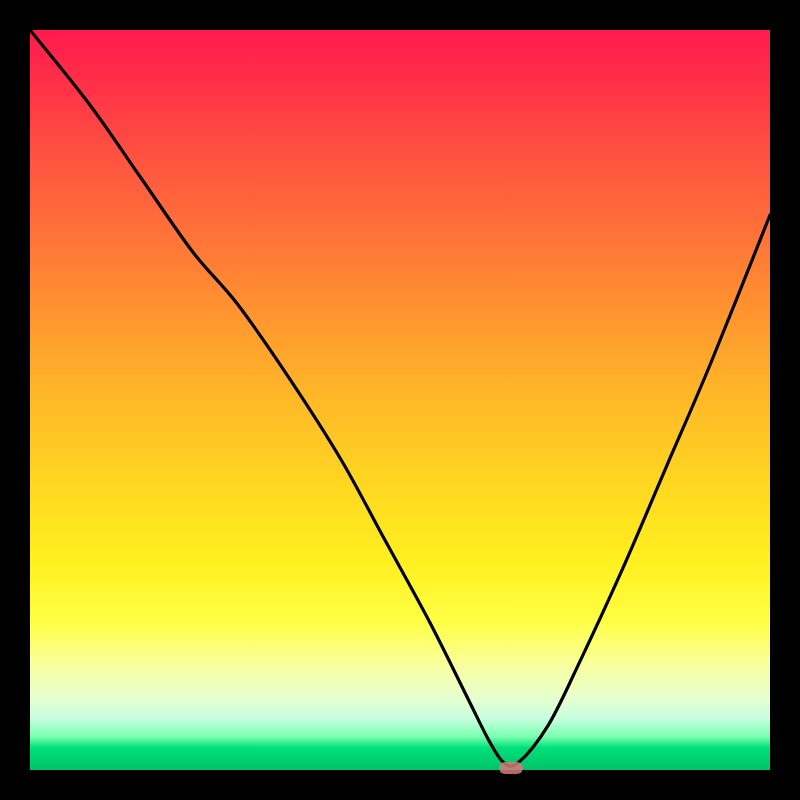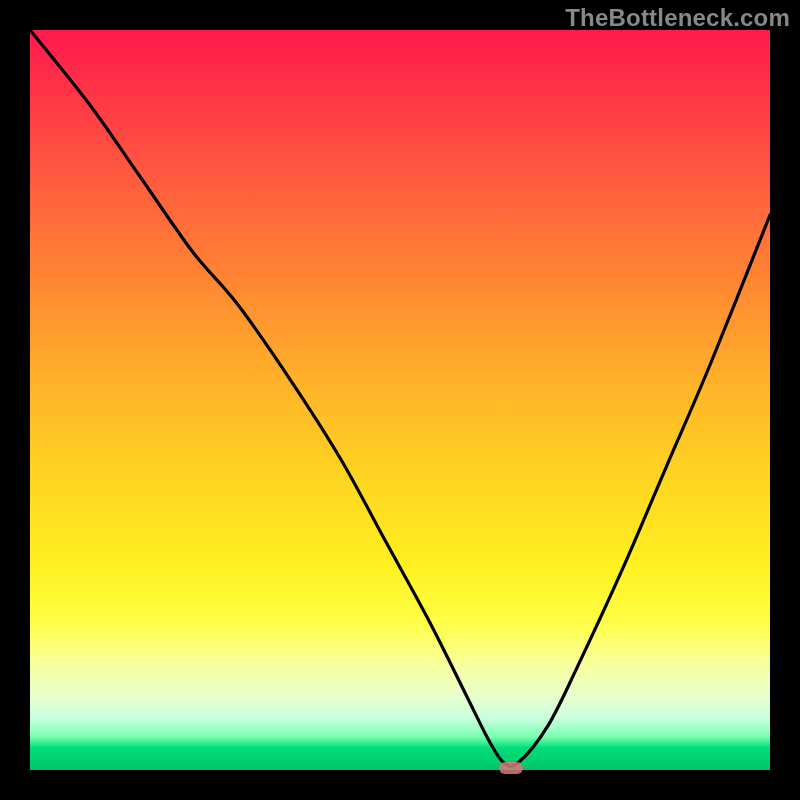--- a/index.html
+++ b/index.html
@@ -66,21 +66,20 @@
     border-radius: 6px;
     background: #d47a7a;
     opacity: 0.85;
   }
 </style>
 </head>
 <body>
 
 <div class="frame">
 
-  <div class="watermark">TheBottleneck.com</div>
 
   <div class="plot">
 
     <svg class="curve" viewBox="0 0 740 740" preserveAspectRatio="none">
       <path id="curve-path" fill="none" stroke="#000" stroke-width="3.2" stroke-linecap="round" stroke-linejoin="round" d="M 0 0 C 9.866666666666667 12.333333333333334, 40.7 49.33333333333333, 59.2 74 C 77.7 98.66666666666667, 93.73333333333333 123.33333333333333, 111 148 C 128.26666666666668 172.66666666666666, 146.76666666666668 201.03333333333333, 162.8 222 C 178.83333333333334 242.96666666666667, 191.16666666666669 252.83333333333334, 207.20000000000002 273.8 C 223.23333333333335 294.76666666666665, 241.73333333333335 321.9, 259 347.79999999999995 C 276.26666666666665 373.69999999999993, 294.76666666666665 402.06666666666666, 310.8 429.2 C 326.83333333333337 456.3333333333333, 340.4 483.4666666666667, 355.2 510.6 C 370 537.7333333333333, 386.03333333333336 566.1, 399.6 592 C 413.1666666666667 617.9, 426.7333333333333 646.2666666666667, 436.59999999999997 666 C 446.46666666666664 685.7333333333333, 452.6333333333333 699.3, 458.8 710.4 C 464.9666666666667 721.5, 468.6666666666667 728.9, 473.6 732.6 C 478.53333333333336 736.3000000000001, 481.00000000000006 738.7666666666667, 488.40000000000003 732.6 C 495.8 726.4333333333334, 508.1333333333333 711.6333333333333, 518 695.6 C 527.8666666666667 679.5666666666667, 535.2666666666667 662.3, 547.6 636.4 C 559.9333333333334 610.5, 577.2 573.5, 592 540.2 C 606.8 506.90000000000003, 621.5999999999999 471.1333333333334, 636.4 436.6 C 651.2 402.06666666666666, 663.5333333333334 374.9333333333333, 680.8000000000001 332.99999999999994 C 698.0666666666667 291.0666666666666, 730.1333333333333 209.66666666666666, 740 185"></path>
     </svg>
 
     <div class="marker" id="opt-marker" style="left: 469px; top: 732px;"></div>
   </div>
 

